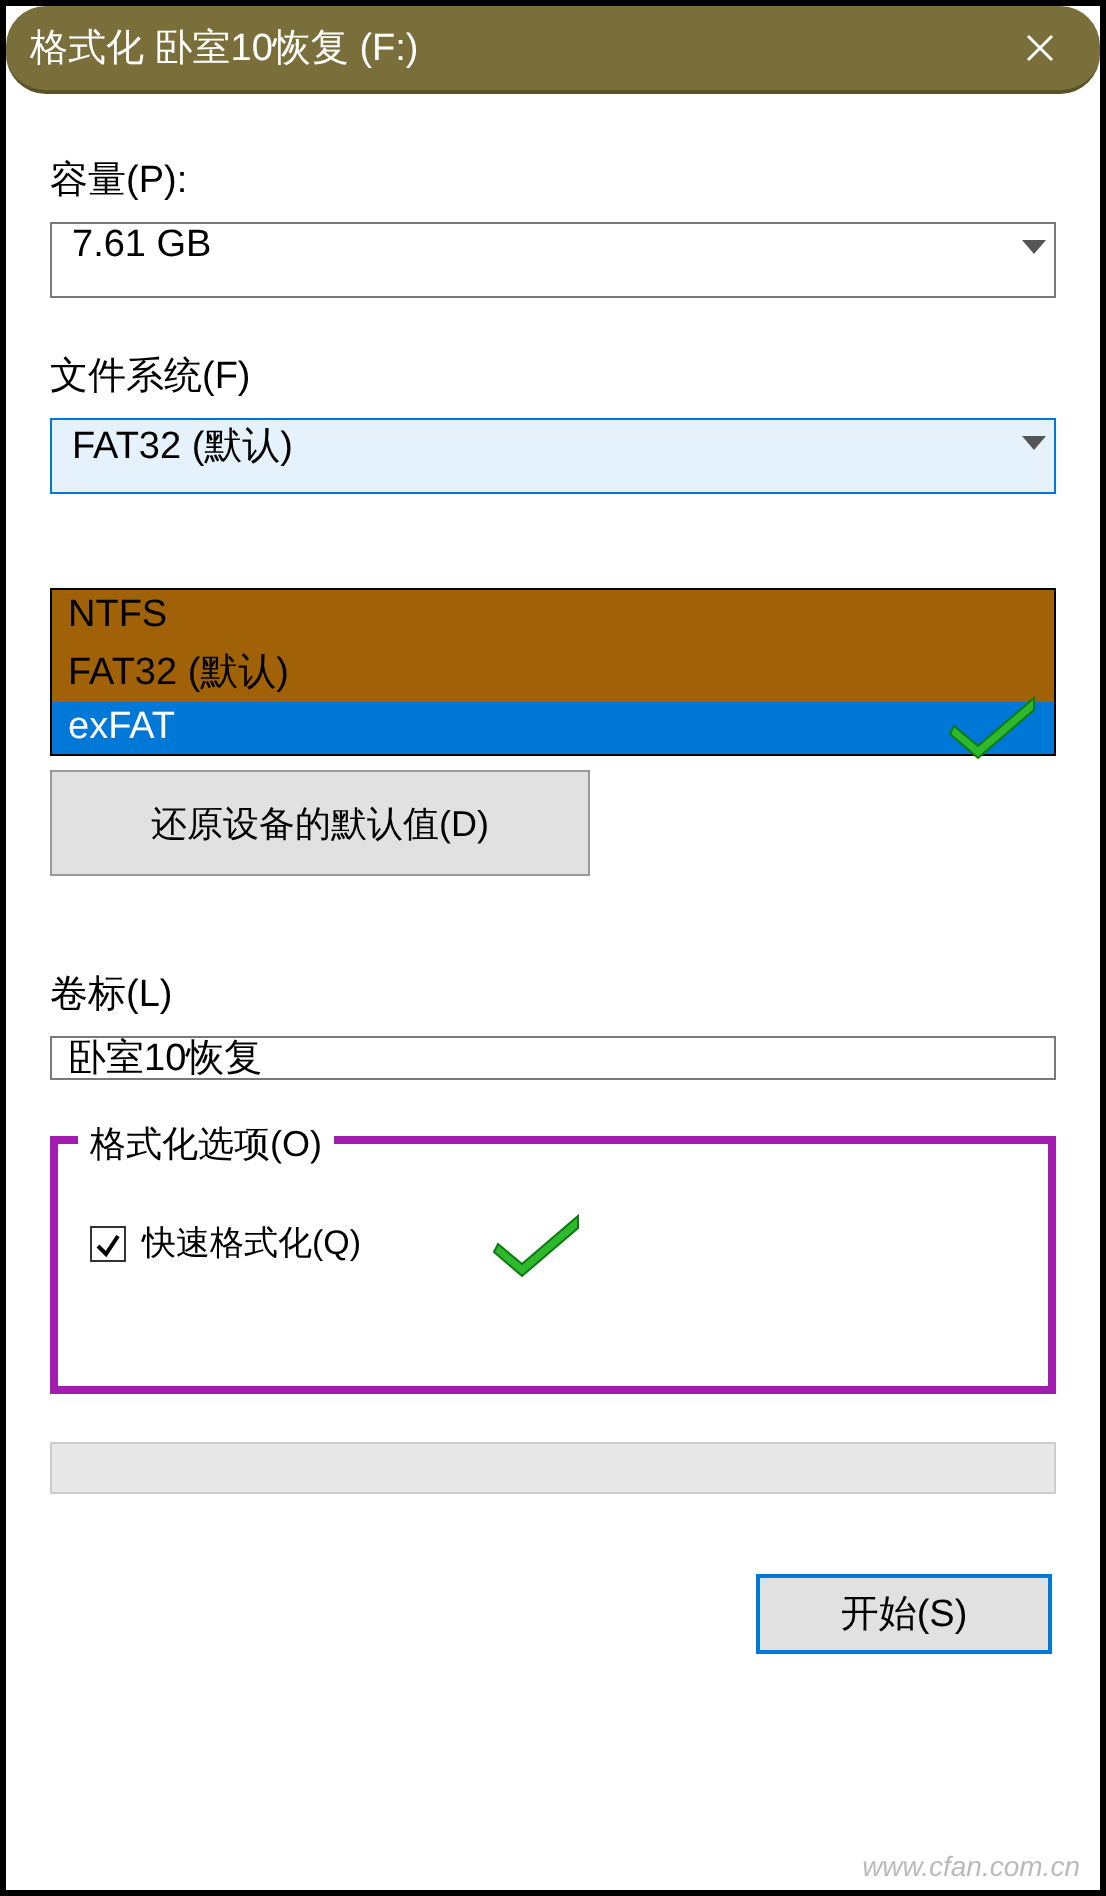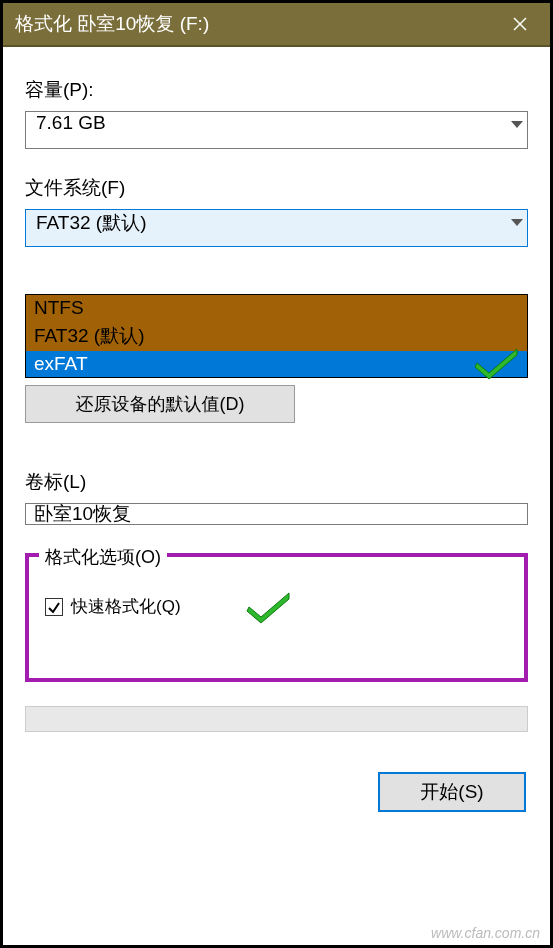--- a/index.html
+++ b/index.html
@@ -14,20 +14,21 @@
     }
     .titlebar {
       background: #7a6e3a;
       height: 44px;
       display: flex;
       align-items: center;
       justify-content: space-between;
       padding: 0 0 0 12px;
       color: #fff;
       border-bottom: 2px solid #5c5228;
+      border-radius: 20px;
     }
     .titlebar-text { font-size: 19px; }
     .close-btn {
       width: 60px;
       height: 44px;
       display: flex;
       align-items: center;
       justify-content: center;
       cursor: pointer;
     }
@@ -96,21 +97,21 @@
       margin-top: 64px;
       margin-bottom: 36px;
       padding-left: 10px;
       font-size: 19px;
       display: flex;
       align-items: center;
       overflow: hidden;
     }
     .restore-btn {
       width: 270px;
-      height: 38px;
+      height: 53px;
       border: 1px solid #999;
       background: #e1e1e1;
       font-size: 18px;
       cursor: pointer;
       margin-bottom: 46px;
     }
     .textfield {
       width: 100%;
       height: 22px;
       border: 1px solid #7a7a7a;

